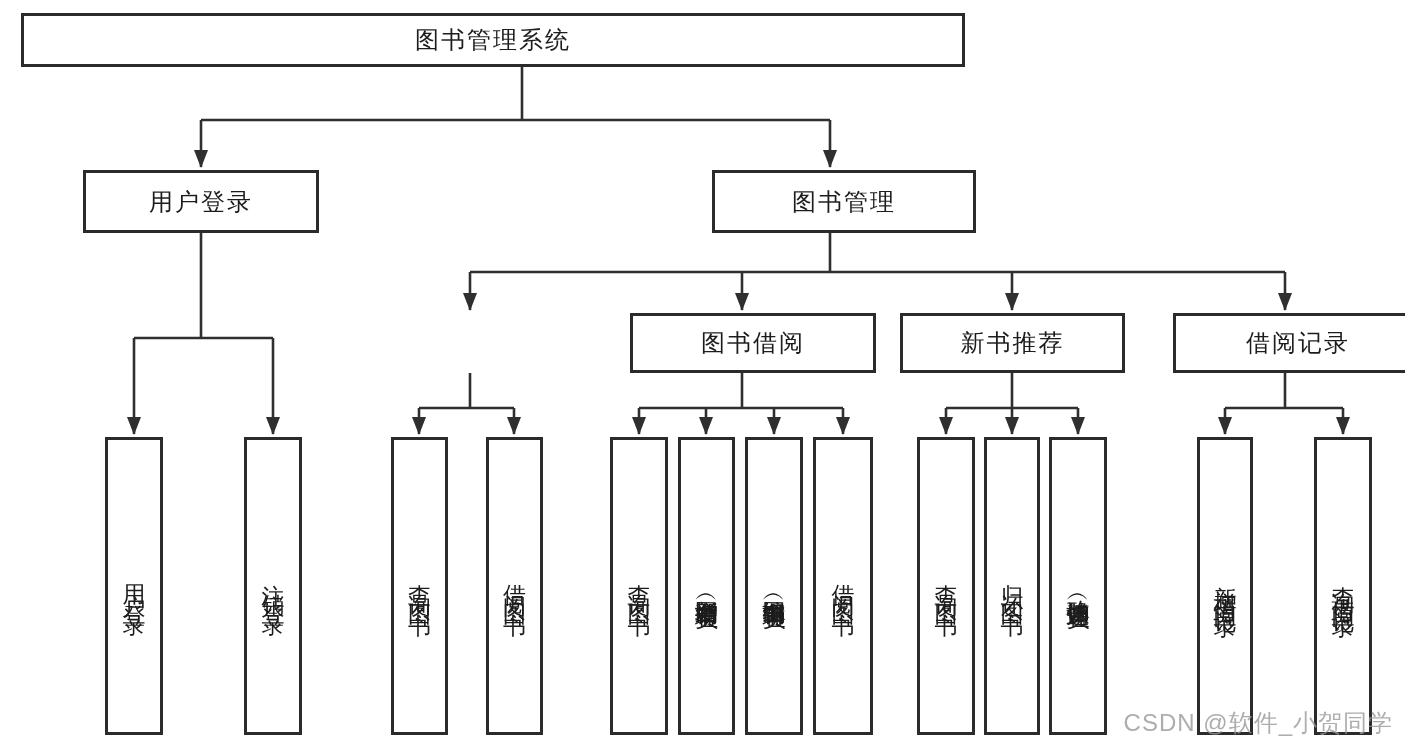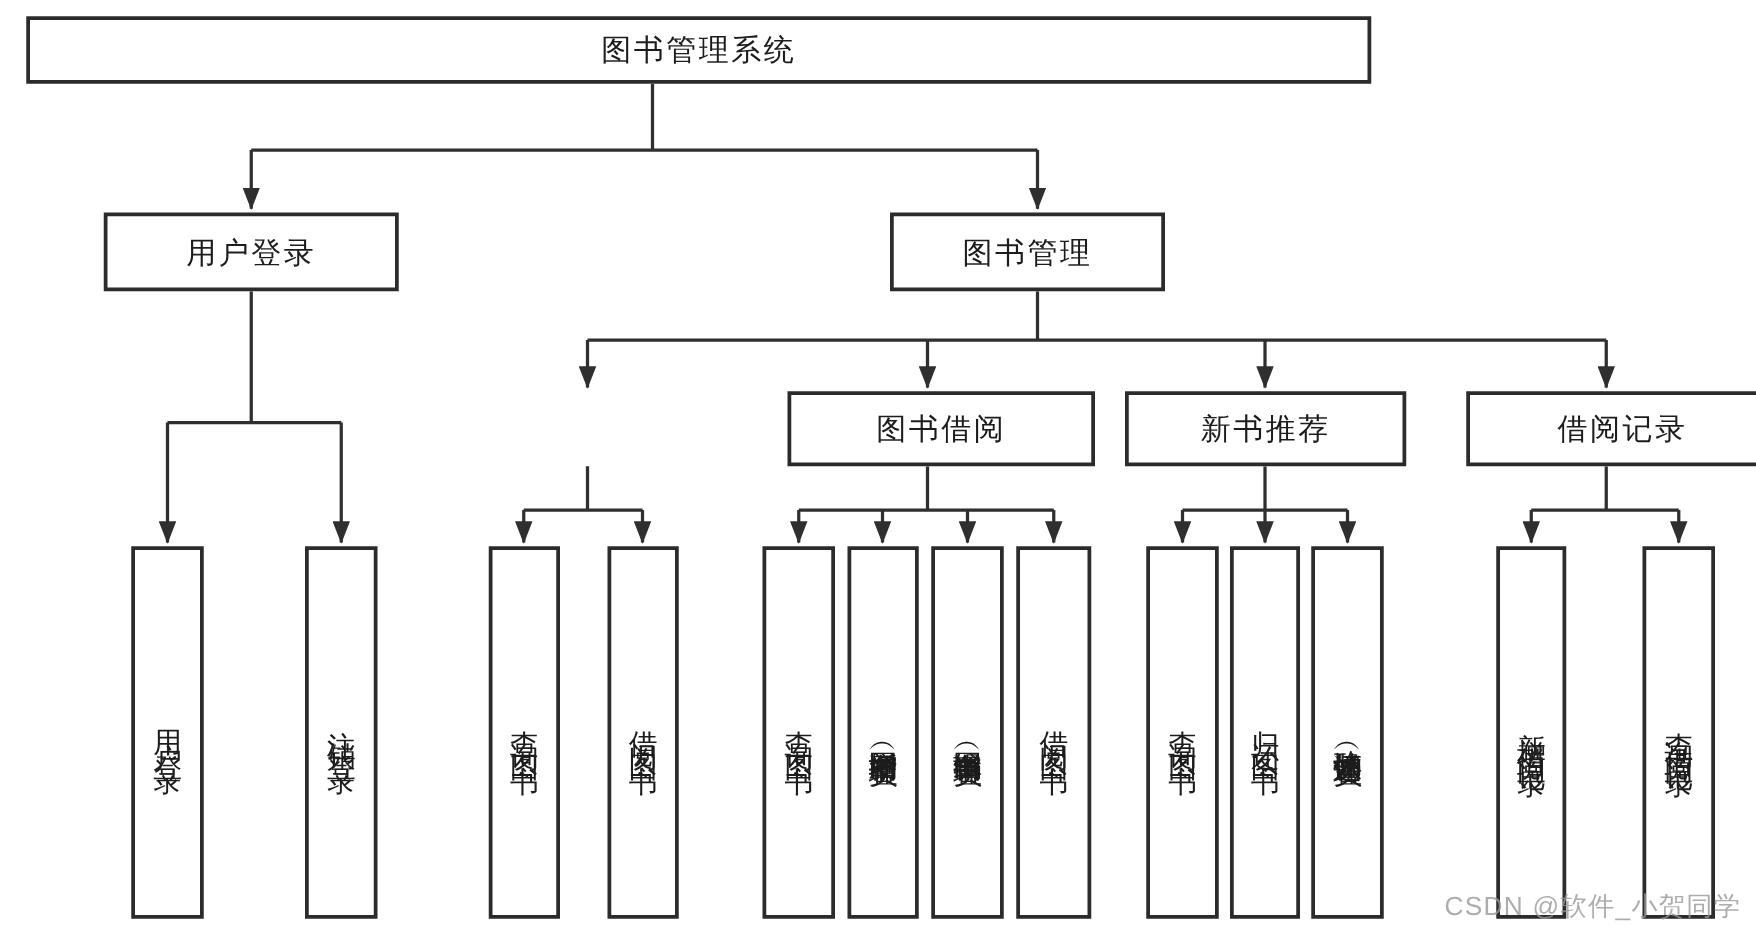--- a/index.html
+++ b/index.html
@@ -23,21 +23,21 @@
   .h-box{font-size:24px;letter-spacing:2px;white-space:nowrap;}
   .v-box{
     writing-mode:vertical-rl;
     font-size:23px;
     line-height:1;
   }
   .v-box span{display:block;}
   #watermark{
     position:absolute;
     right:12px;bottom:8px;
-    font-size:21px;
+    font-size:24px;
     color:rgba(152,152,152,0.8);
     letter-spacing:1px;
     z-index:3;
     white-space:nowrap;
   }
 </style>
 </head>
 <body>
 
 <div id="canvas">
@@ -73,28 +73,28 @@
       <path d="M774,408 V434" marker-end="url(#arw)"></path>
       <path d="M843,408 V434" marker-end="url(#arw)"></path>
       <path d="M946,408 V434" marker-end="url(#arw)"></path>
       <path d="M1012,408 V434" marker-end="url(#arw)"></path>
       <path d="M1078,408 V434" marker-end="url(#arw)"></path>
       <path d="M1225,408 V434" marker-end="url(#arw)"></path>
       <path d="M1343,408 V434" marker-end="url(#arw)"></path>
     </g>
   </svg>
 
-  <div class="box h-box" style="left:21px;top:13px;width:1076px;height:54px">
+  <div class="box h-box" style="left:21px;top:13px;width:944px;height:54px">
     <span>图书管理系统</span>
   </div>
 
   <div class="box h-box" style="left:83px;top:170px;width:236px;height:63px">
     <span>用户登录</span>
   </div>
-  <div class="box h-box" style="left:712px;top:170px;width:220px;height:63px">
+  <div class="box h-box" style="left:712px;top:170px;width:264px;height:63px">
     <span>图书管理</span>
   </div>
 
   <div class="box h-box" style="left:630px;top:313px;width:246px;height:60px">
     <span>图书借阅</span>
   </div>
   <div class="box h-box" style="left:900px;top:313px;width:225px;height:60px">
     <span>新书推荐</span>
   </div>
   <div class="box h-box" style="left:1173px;top:313px;width:250px;height:60px">

